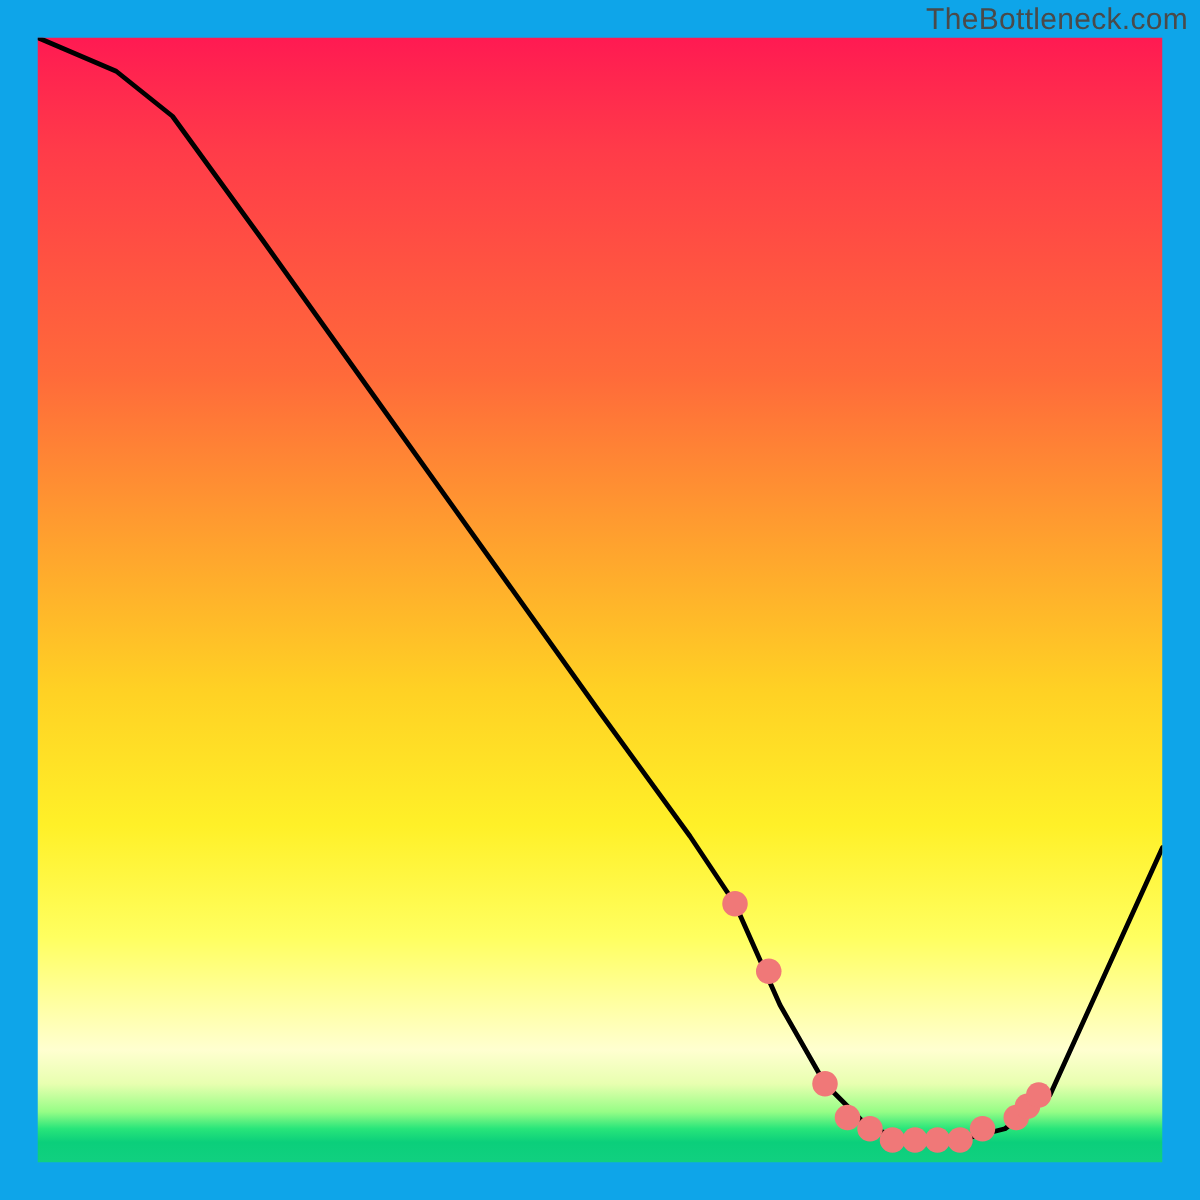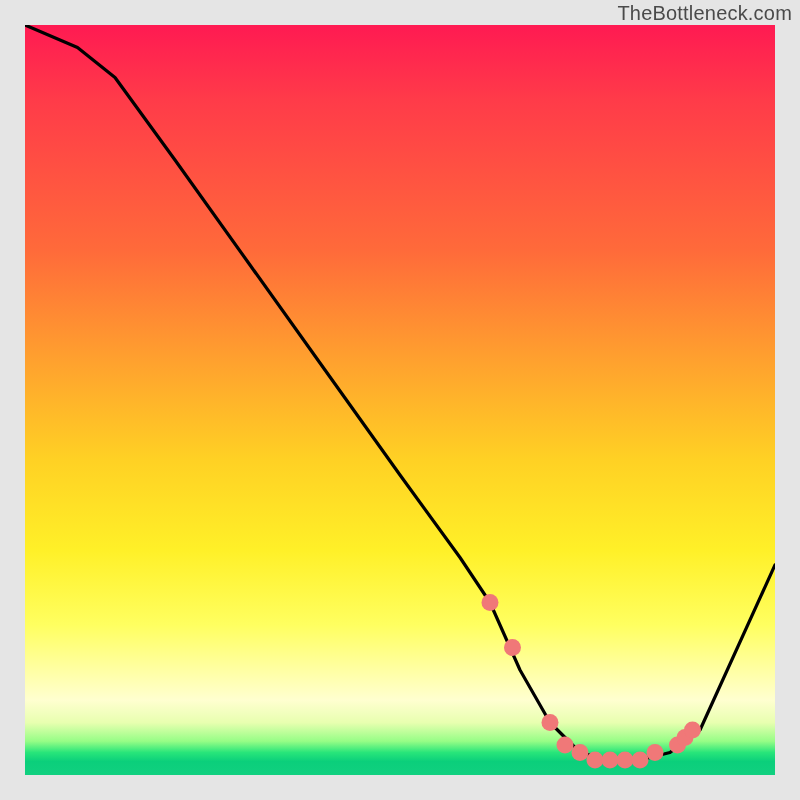--- a/index.html
+++ b/index.html
@@ -7,21 +7,21 @@
     padding: 0;
     width: 800px;
     height: 800px;
     background: #000;
     overflow: hidden;
     font-family: Arial, Helvetica, sans-serif;
   }
   .frame {
     position: absolute;
     inset: 0;
-    background: #e5e5e5;
+    background: #0ea5e9;
   }
   .plot {
     position: absolute;
     left: 25px;
     top: 25px;
     width: 750px;
     height: 750px;
     overflow: hidden;
   }
   .gradient {

